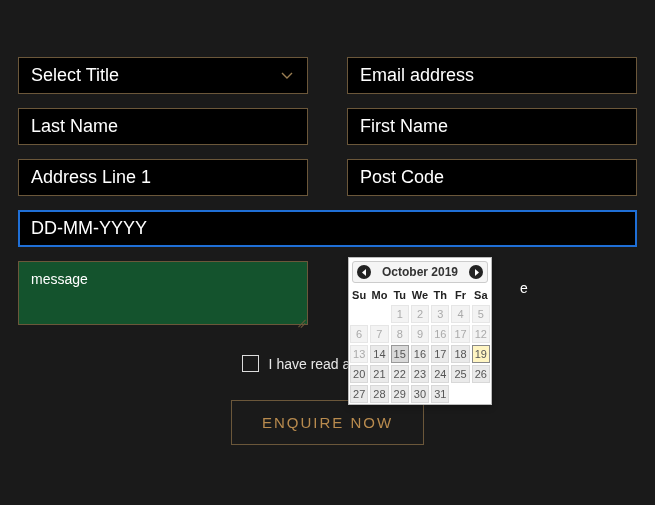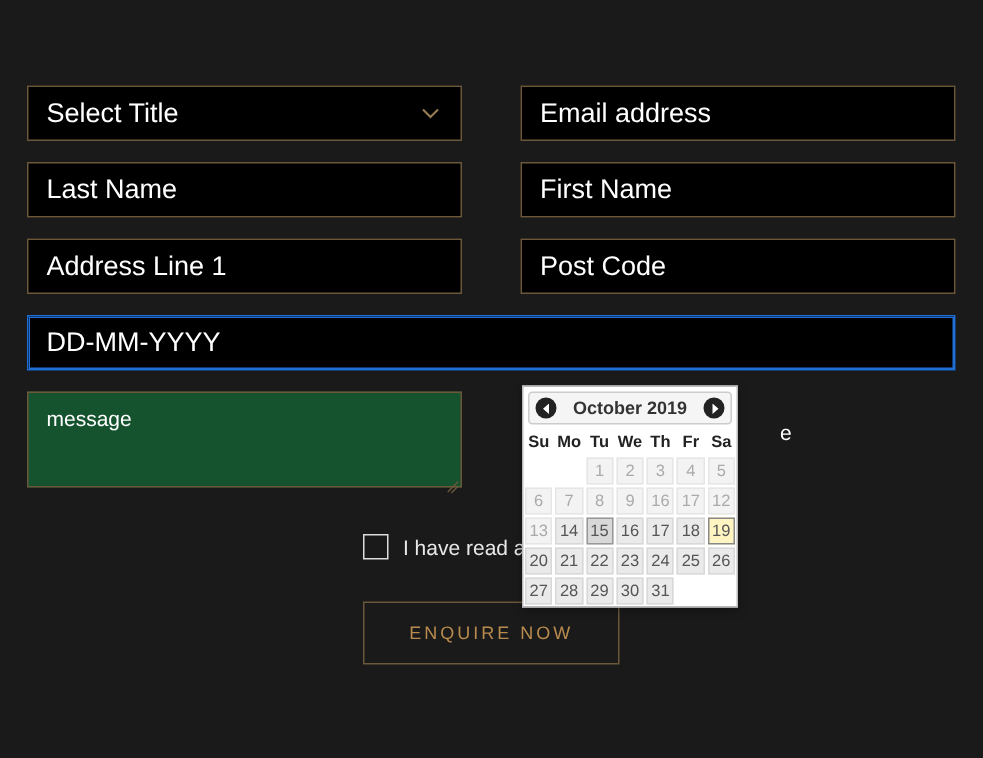--- a/index.html
+++ b/index.html
@@ -92,21 +92,21 @@
   .submit-row {
     display: flex;
     justify-content: center;
     margin-top: 28px;
   }
   .submit-btn {
     border: 1px solid #6b573a;
     background: transparent;
     color: #b98b4e;
     letter-spacing: 2px;
-    font-size: 12px;
+    font-size: 15px;
     padding: 13px 30px;
     cursor: pointer;
   }
 
   
   .datepicker {
     position: absolute;
     left: 348px;
     top: 257px;
     width: 144px;

